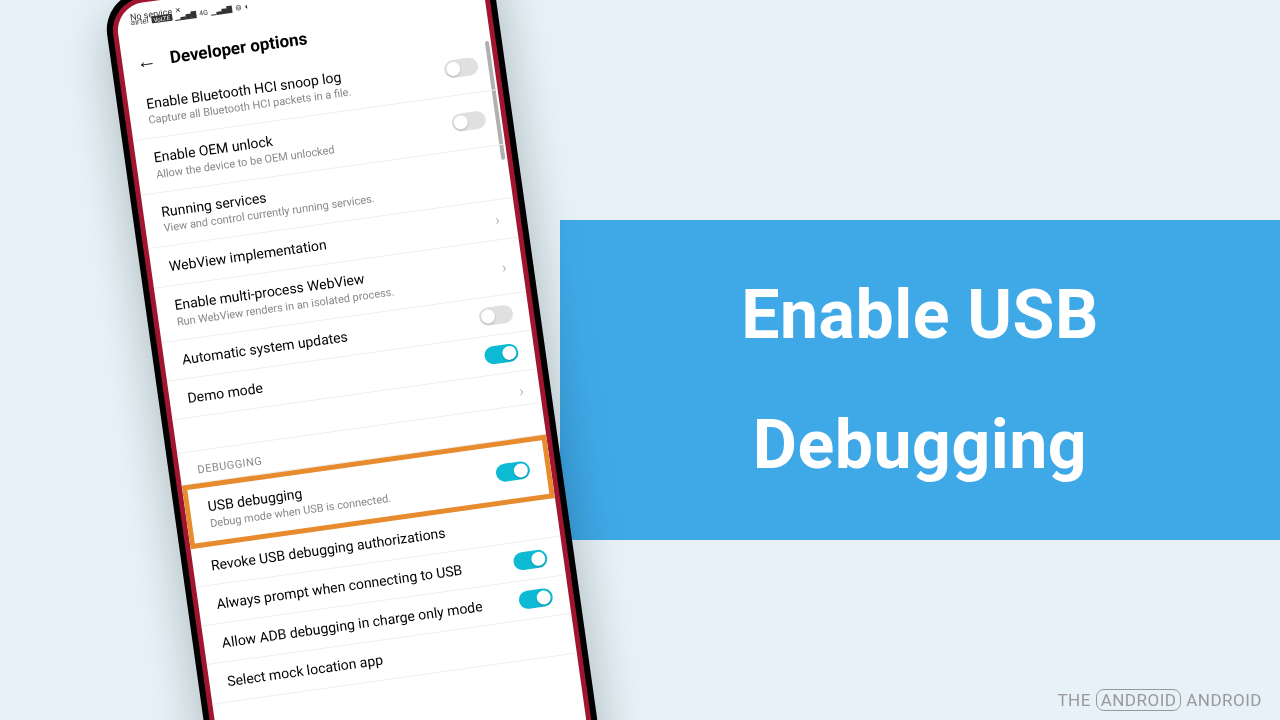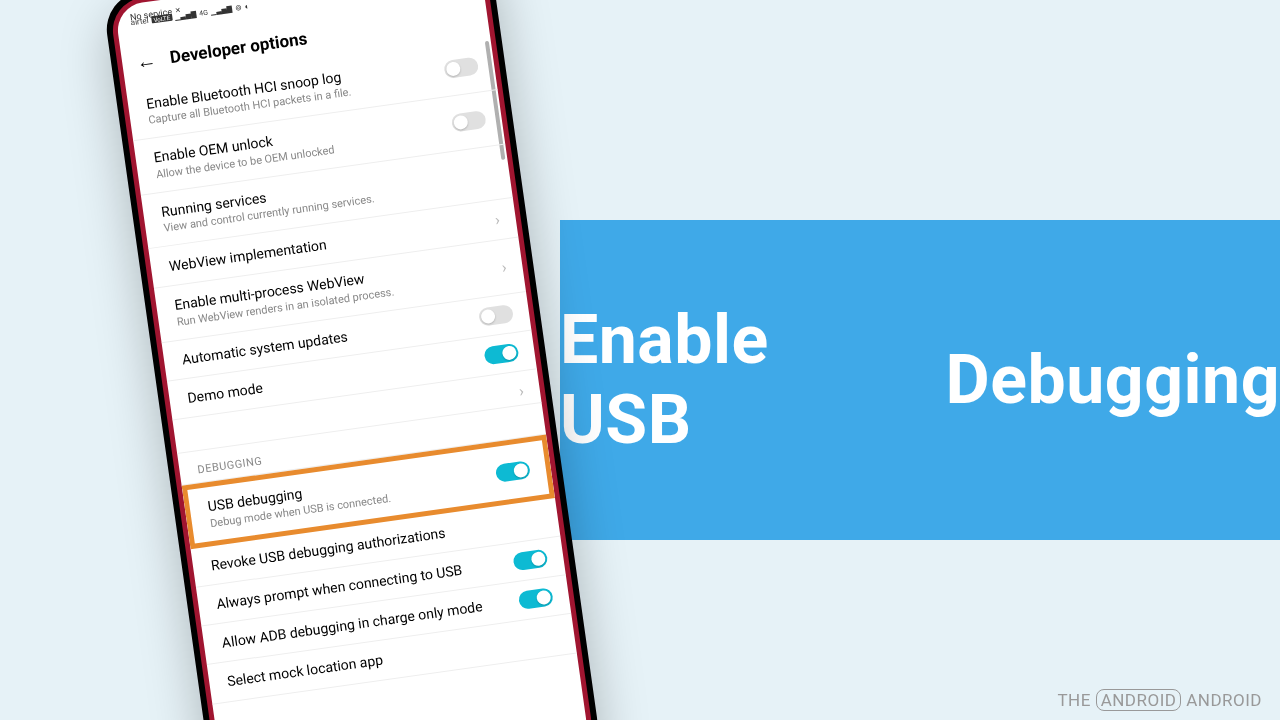--- a/index.html
+++ b/index.html
@@ -14,21 +14,21 @@
   
   
   .banner {
     position: absolute;
     right: 0;
     top: 220px;
     width: 720px;
     height: 320px;
     background: #3fa9e8;
     display: flex;
-    flex-direction: row;
+    flex-direction: column;
     align-items: center;
     justify-content: center;
     gap: 50px;
   }
   .banner-text {
     color: #fff;
     font-size: 68px;
     font-weight: 700;
     letter-spacing: 0.5px;
   }

